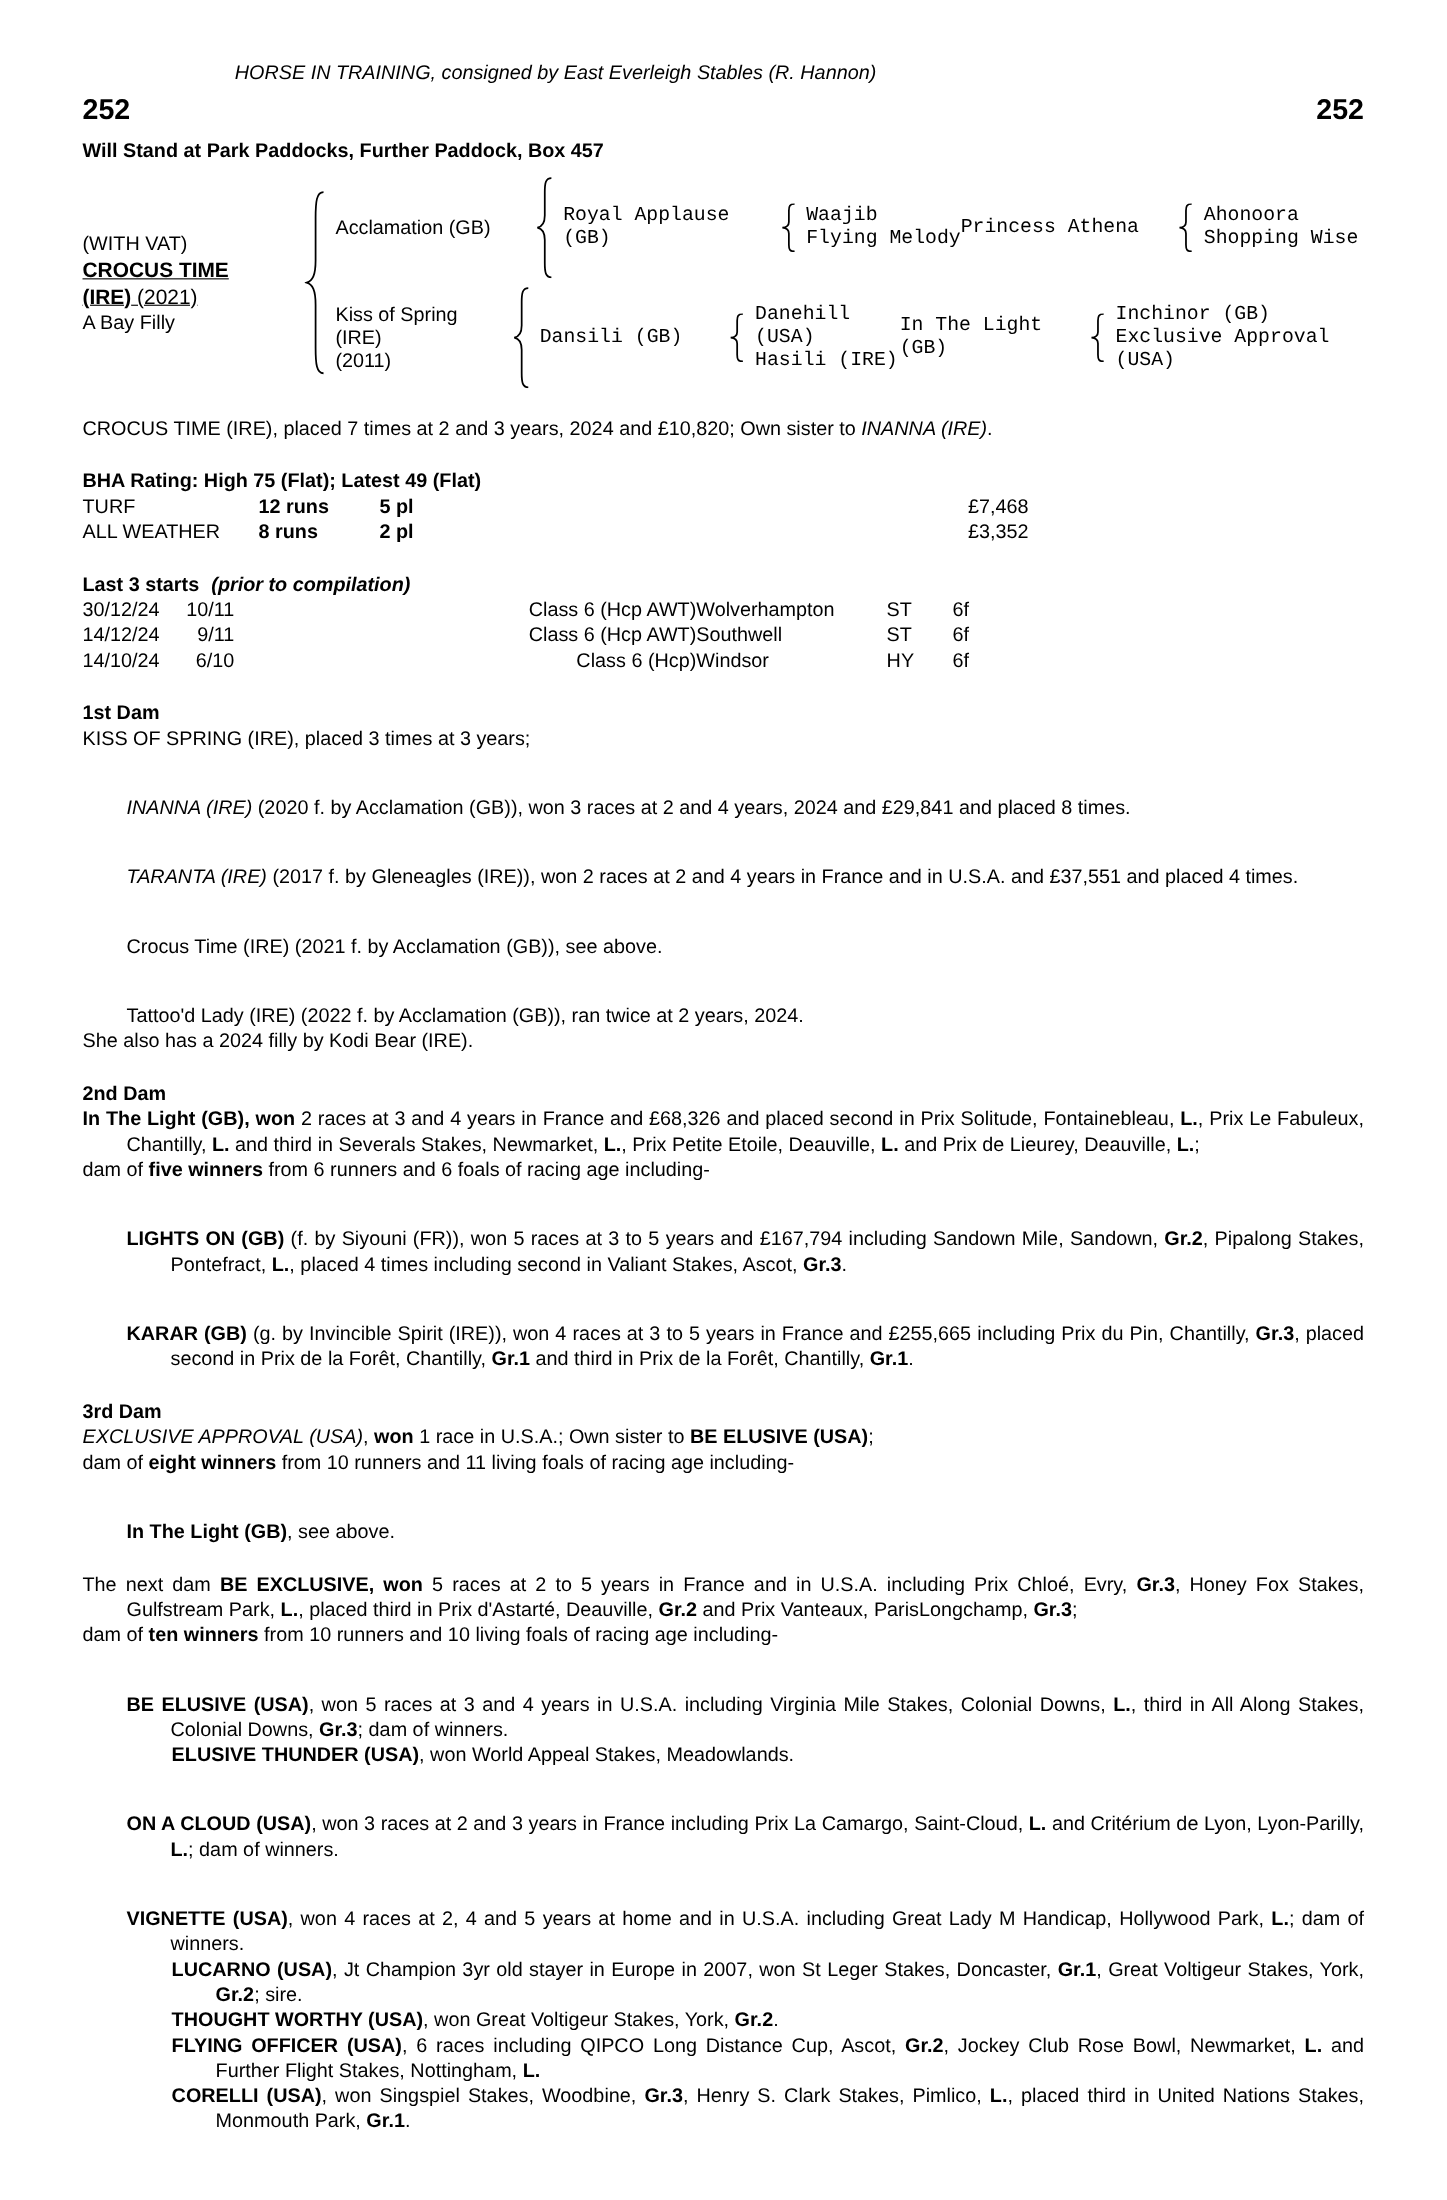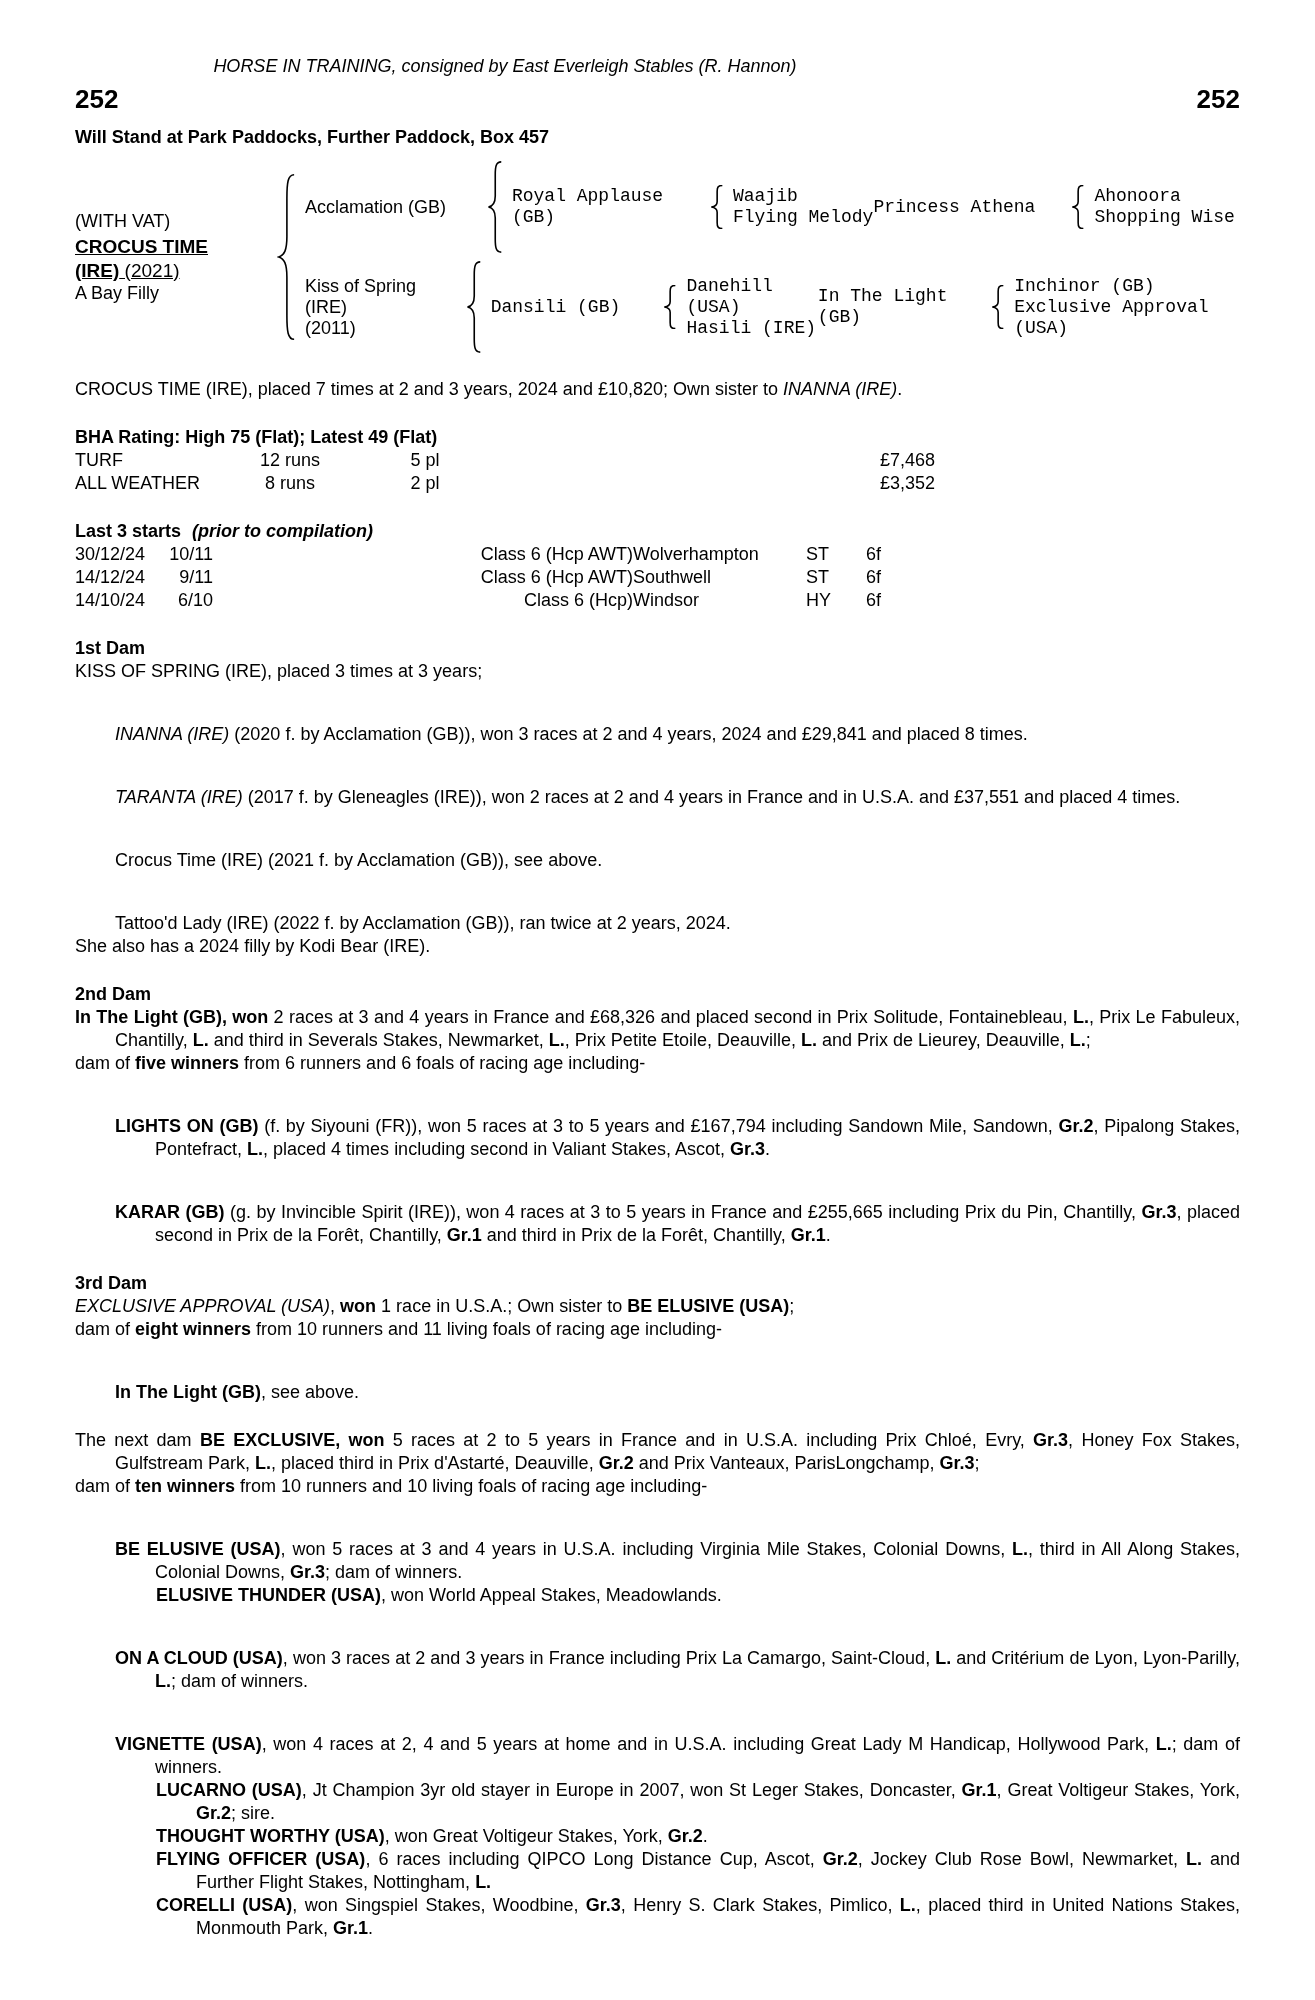--- a/index.html
+++ b/index.html
@@ -40,21 +40,21 @@
   .sec { margin-top:25px; }
   p { text-align:justify; }
   .hang0 { padding-left:40px; text-indent:-40px; }
   .entry1 { padding-left:80px; text-indent:-40px;margin-top:40px; }
   .entry2 { padding-left:121px; text-indent:-40px; }
   .b { font-weight:bold; }
   .i { font-style:italic; }
   .note { margin-left:6px;font-weight:bold; }
 
   .stats-row { display:grid; grid-template-columns:160px 110px 160px 1fr; }
-  .stats-row .runs, .stats-row .pl { text-align:center; }
+  .stats-row .runs, .stats-row .pl { text-align:left;font-weight:bold; }
   .stats-row .money { padding-left:70px;text-align:center; }
 
   .start-row { display:grid; grid-template-columns:90px 48px 420px 173px 60px 1fr; }
   .start-row .pos { text-align:right; }
   .start-row .race { padding-left:15px;text-align:right; }
 </style>
 </head>
 <body>
 
 <div class="page">

